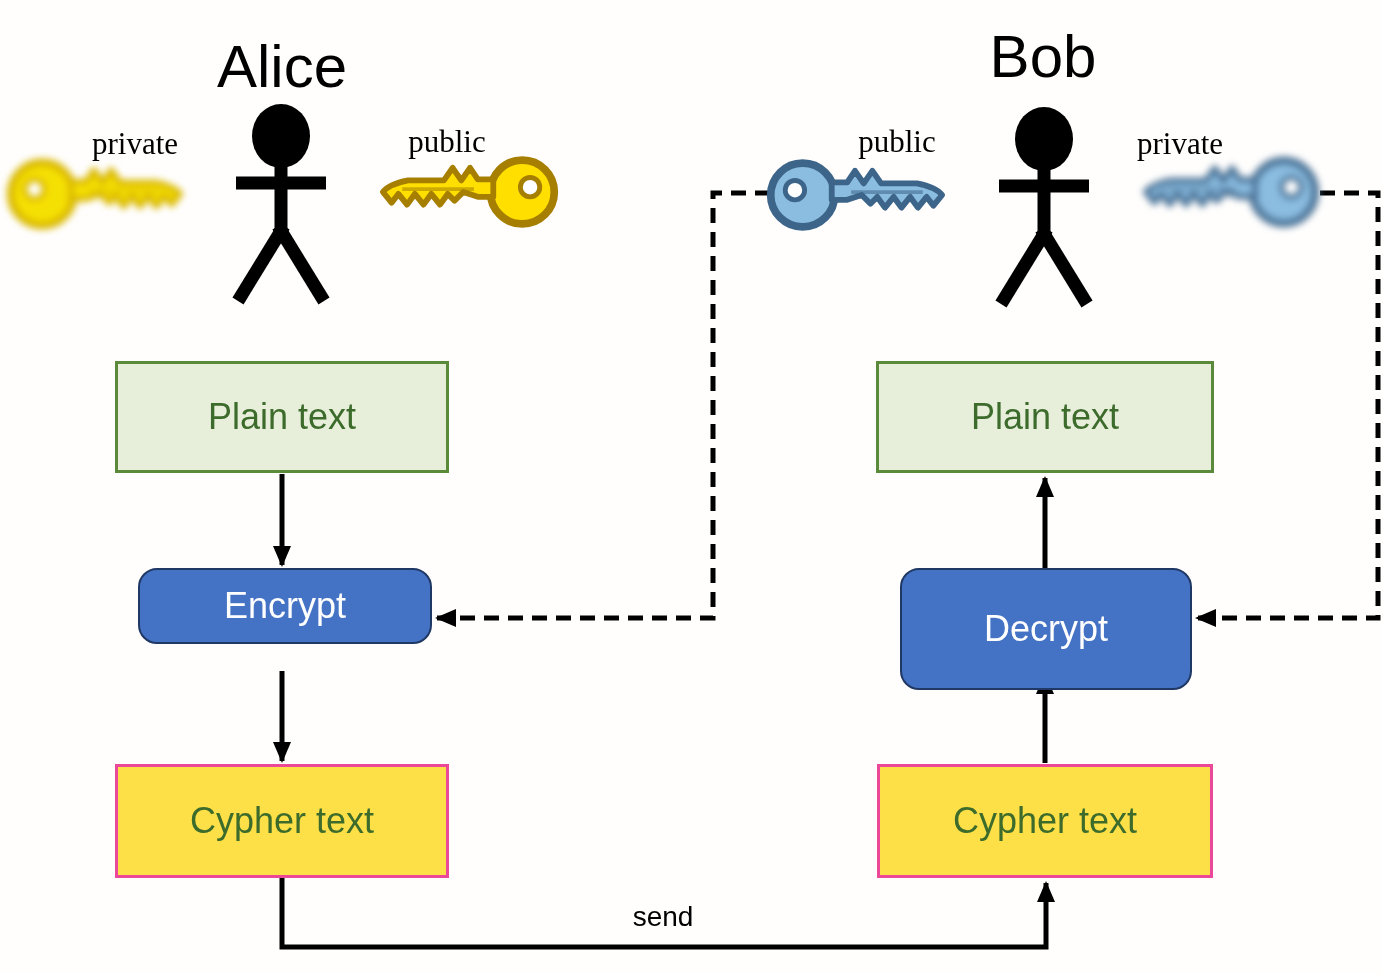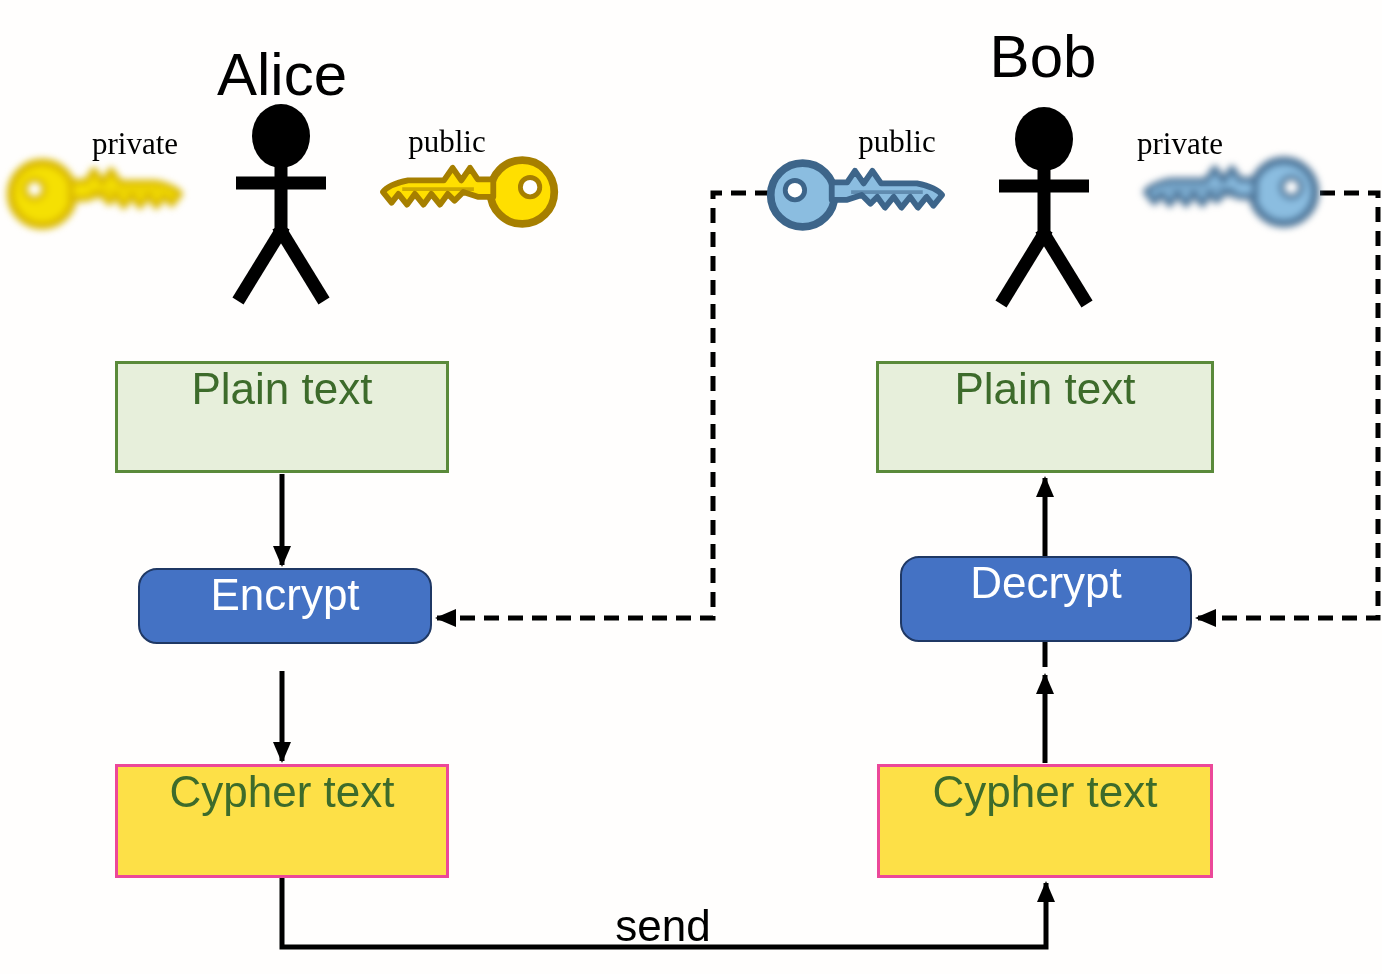--- a/index.html
+++ b/index.html
@@ -8,28 +8,28 @@
     font-family:"Liberation Sans","DejaVu Sans",sans-serif;overflow:hidden;
   }
   .abs{position:absolute;}
   .title{
     font-size:60px;color:#000;transform:translateX(-50%);white-space:nowrap;
   }
   .key-label{
     font-size:31px;color:#000;transform:translateX(-50%);white-space:nowrap;font-family:Liberation Serif, serif;
   }
   .node{
-    position:absolute;display:flex;align-items:flex-start;justify-content:center;
-    font-size:44px;box-sizing:border-box;white-space:nowrap;
+    position:absolute;display:flex;align-items:center;justify-content:center;
+    font-size:36px;box-sizing:border-box;white-space:nowrap;
   }
   .node.green{background:#e7efdb;border:3px solid #5a8a3a;color:#3d6b2b;}
   .node.yellow{background:#fde047;border:3px solid #ec4899;color:#3d6b2b;}
   .node.blue{background:#4472c4;border:2px solid #1f3864;border-radius:19px;color:#ffffff;}
   .send-label{
-    font-size:44px;color:#000;transform:translateX(-50%);white-space:nowrap;
+    font-size:28px;color:#000;transform:translateX(-50%);white-space:nowrap;
   }
   svg.key{position:absolute;overflow:visible;}
   .blurred{filter:blur(3.5px);}
   #diagram-lines{position:absolute;left:0;top:0;}
 </style>
 </head>
 <body>
 
 <div class="canvas">
 
@@ -72,21 +72,21 @@
     <line x1="1045" y1="763" x2="1045" y2="675" stroke="#000" stroke-width="5" marker-end="url(#arrowhead)"></line>
     <line x1="1045" y1="667" x2="1045" y2="478" stroke="#000" stroke-width="5" marker-end="url(#arrowhead)"></line>
 
     <polyline points="282,878 282,947 1046,947 1046,883" fill="none" stroke="#000" stroke-width="5" marker-end="url(#arrowhead)"></polyline>
 
     <polyline points="770,193 713,193 713,618 437,618" fill="none" stroke="#000" stroke-width="5" stroke-dasharray="15 9" marker-end="url(#arrowhead)"></polyline>
 
     <polyline points="1320,193 1378,193 1378,618 1197,618" fill="none" stroke="#000" stroke-width="5" stroke-dasharray="15 9" marker-end="url(#arrowhead)"></polyline>
   </svg>
 
-  <div class="abs title" style="left:282px;top:40px">Alice</div>
+  <div class="abs title" style="left:282px;top:32px">Alice</div>
   <div class="abs title" style="left:1043px;top:22px">Bob</div>
 
   <div class="abs key-label" style="left:135px;top:126px">private</div>
   <div class="abs key-label" style="left:447px;top:124px">public</div>
   <div class="abs key-label" style="left:897px;top:124px">public</div>
   <div class="abs key-label" style="left:1180px;top:126px">private</div>
 
   <svg class="key blurred" style="left:2px;top:146px;--kf:#f5e003;--ks:#d9b800" width="182" height="96" viewBox="0 0 190 100">
     <use href="#key-shape"></use>
   </svg>
@@ -113,21 +113,21 @@
   <div class="node blue" style="left:138px;top:568px;width:294px;height:76px">
     <span>Encrypt</span>
   </div>
   <div class="node yellow" style="left:115px;top:764px;width:334px;height:114px">
     <span>Cypher text</span>
   </div>
 
   <div class="node green" style="left:876px;top:361px;width:338px;height:112px">
     <span>Plain text</span>
   </div>
-  <div class="node blue" style="left:900px;top:556px;width:292px;height:86px">
+  <div class="node blue" style="left:900px;top:568px;width:292px;height:122px">
     <span>Decrypt</span>
   </div>
   <div class="node yellow" style="left:877px;top:764px;width:336px;height:114px">
     <span>Cypher text</span>
   </div>
 
   <div class="abs send-label" style="left:663px;top:901px">send</div>
 
 </div>
 

